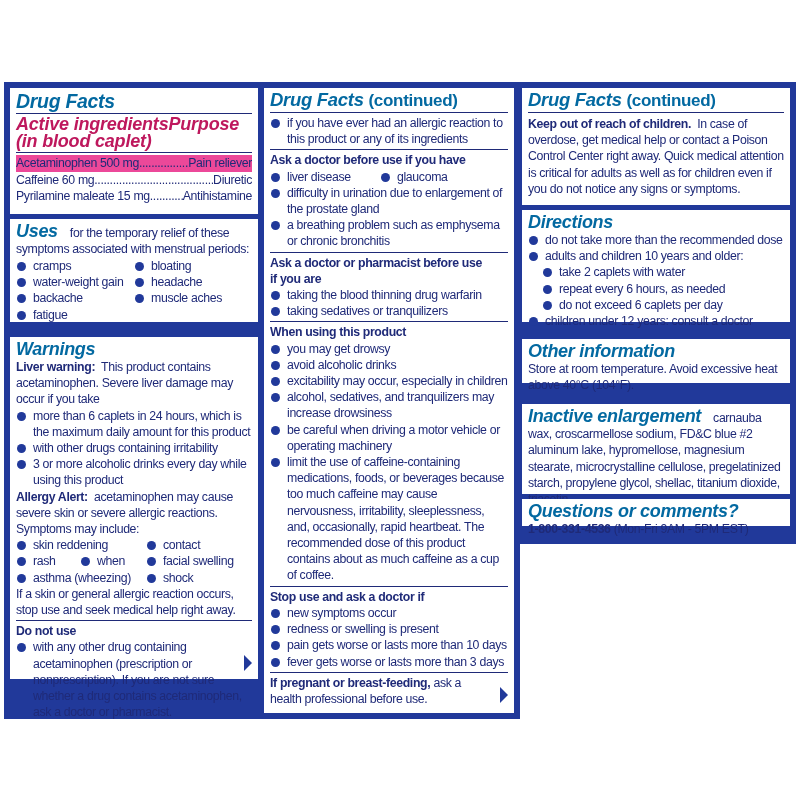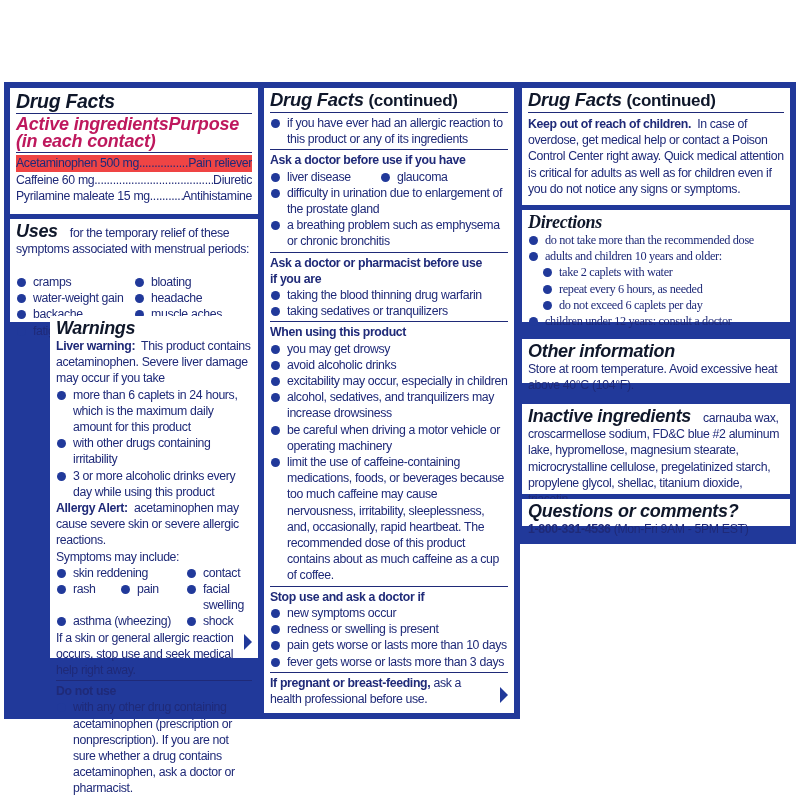--- a/index.html
+++ b/index.html
@@ -1,54 +1,54 @@
 <!DOCTYPE html>
 <html><head>
 <meta charset="utf-8">
 <style>
   * { box-sizing: border-box; margin: 0; padding: 0; }
   html, body { width: 800px; height: 800px; background: #ffffff; overflow: hidden; }
   body { position: relative; font-family: "Liberation Sans", sans-serif; color: #1f2a78; }
   .col { position: absolute; background: #21399a; }
   .panel { background: #ffffff; position: absolute; left: 6px; right: 6px; padding: 2px 6px 0 6px; }
-  .title { font-weight: bold; font-style: italic; color: #0f172a; font-size: 18.5px; line-height: 20px; letter-spacing: -0.3px; }
+  .title { font-weight: bold; font-style: italic; color: #0369a1; font-size: 18.5px; line-height: 20px; letter-spacing: -0.3px; }
   .title .cont { font-weight: bold; font-style: normal; font-size: 17px; }
   .hrule { border-bottom: 1.5px solid #1f2a78; }
   .txt { font-size: 12.3px; line-height: 16.2px; letter-spacing: -0.35px; color: #1f2a78; }
   .b { font-weight: bold; }
   ul.bl { list-style: none; }
   ul.bl li { position: relative; padding-left: 17px; font-size: 12.3px; line-height: 16.2px; letter-spacing: -0.35px; }
   ul.bl li::before { content: ""; position: absolute; left: 1px; top: 4px; width: 9px; height: 9px; border-radius: 50%; background: #21399a; }
   ul.sub li { padding-left: 31px; }
   ul.sub li::before { left: 15px; }
   .grid2 { display: grid; grid-template-columns: 1fr 1fr; }
   .seprule { border-top: 1.5px solid #1f2a78; margin: 2px 0 2px 0; }
   .ai-head { display: flex; justify-content: flex-start; font-weight: bold; font-style: italic; color: #be185d; font-size: 18px; line-height: 17px; letter-spacing: -0.2px; }
   .ai-row { display: flex; font-size: 12.3px; line-height: 16.5px; letter-spacing: -0.35px; white-space: nowrap; overflow: hidden; }
   .ai-row .name { flex: 0 0 auto; }
   .ai-row .dots { flex: 1 1 auto; overflow: hidden; }
   .ai-row .dots::before { content: "................................................................................................"; }
   .ai-row .purp { flex: 0 0 auto; }
-  .hl { background: #ef4444; }
+  .hl { background: #ec4899; }
   .arrow { position: absolute; right: 6px; width: 0; height: 0; border-top: 8px solid transparent; border-bottom: 8px solid transparent; border-left: 8px solid #21399a; }
   .sectitle { font-size: 18px; }
 </style>
 </head>
 <body>
 
 <div class="col" style="left:4px; top:82px; width:260px; height:637px;">
 
   <div class="panel" style="top:6px; height:126px;">
     <div class="title hrule" style="font-size:19.5px; line-height:22px; padding-bottom:1px;">Drug Facts</div>
     <div class="ai-head" style="margin-top:2px;">
       <span>Active ingredients</span>
       <span>Purpose</span>
     </div>
     <div class="ai-head hrule" style="padding-bottom:2px;">
-      <span>(in each contact)</span>
+      <span>(in blood caplet)</span>
     </div>
     <div class="ai-row hl" style="margin-top:2px;">
       <span class="name">Acetaminophen 500 mg</span>
         <span class="dots"></span>
         <span class="purp">Pain reliever</span>
     </div>
     <div class="ai-row">
       <span class="name">Caffeine 60 mg</span>
         <span class="dots"></span>
         <span class="purp">Diuretic</span>
@@ -57,52 +57,52 @@
       <span class="name">Pyrilamine maleate 15 mg</span>
         <span class="dots"></span>
         <span class="purp">Antihistamine</span>
     </div>
   </div>
 
   <div class="panel" style="top:137px; height:103px;">
     <div class="txt" style="line-height:16px;">
       <span class="title sectitle" style="margin-right:12px;">Uses</span><span>for the temporary relief of these symptoms associated with menstrual periods:</span>
     </div>
-    <ul class="bl grid2" style="margin-top:17px;">
+    <ul class="bl grid2" style="margin-top:1px;">
       <li>cramps</li>
       <li>bloating</li>
       <li>water-weight gain</li>
       <li>headache</li>
       <li>backache</li>
       <li>muscle aches</li>
       <li>fatigue</li>
     </ul>
   </div>
 
-  <div class="panel" style="top:234px; height:342px;margin-left:40px;">
+  <div class="panel" style="top:255px; height:342px;">
     <div class="title sectitle">Warnings</div>
     <div class="txt">
       <span class="b">Liver warning:</span>&nbsp;
       <span>This product contains acetaminophen.  Severe liver damage may occur if you take</span>
     </div>
     <ul class="bl">
       <li>more than 6 caplets in 24 hours, which is the maximum daily amount for this product</li>
       <li>with other drugs containing irritability</li>
       <li>3 or more alcoholic drinks every day while using this product</li>
     </ul>
     <div class="txt">
       <span class="b">Allergy Alert:</span>&nbsp;
       <span>acetaminophen may cause severe skin or severe allergic reactions.</span>
     </div>
     <div class="txt">Symptoms may include:</div>
     <ul class="bl" style="display:grid; grid-template-columns: 64px 66px 1fr;">
       <li style="grid-column: 1 / 3;">skin reddening</li>
       <li>contact</li>
       <li>rash</li>
-      <li>pain</li>
+      <li>when</li>
       <li>facial swelling</li>
       <li style="grid-column: 1 / 3;">asthma (wheezing)</li>
       <li>shock</li>
     </ul>
     <div class="txt">If a skin or general allergic reaction occurs, stop use and seek medical help right away.</div>
     <div class="seprule"></div>
     <div class="txt b">Do not use</div>
     <ul class="bl" style="padding-right:10px;">
       <li>with any other drug containing acetaminophen (prescription or nonprescription).  If you are not sure whether a drug contains acetaminophen, ask a doctor or pharmacist.</li>
     </ul>
@@ -163,21 +163,21 @@
   <div class="panel" style="top:6px; height:117px;">
     <div class="title hrule" style="padding-bottom:1px;">
       <span>Drug Facts</span> <span class="cont">(continued)</span>
     </div>
     <div class="txt" style="margin-top:3px;">
       <span class="b">Keep out of reach of children.</span>&nbsp;
       <span>In case of overdose, get medical help or contact a Poison Control Center right away.  Quick medical attention is critical for adults as well as for children even if you do not notice any signs or symptoms.</span>
     </div>
   </div>
 
-  <div class="panel" style="top:128px; height:112px;font-family:Liberation Serif, serif;">
+  <div class="panel" style="top:128px; height:112px;">
     <div class="title sectitle">Directions</div>
     <ul class="bl">
       <li>do not take more than the recommended dose</li>
       <li>adults and children 10 years and older:</li>
     </ul>
     <ul class="bl sub">
       <li>take 2 caplets with water</li>
       <li>repeat every 6 hours, as needed</li>
       <li>do not exceed 6 caplets per day</li>
     </ul>
@@ -186,21 +186,21 @@
     </ul>
   </div>
 
   <div class="panel" style="top:257px; height:44px;">
     <div class="title sectitle">Other information</div>
     <div class="txt">Store at room temperature. Avoid excessive heat above 40°C (104°F).</div>
   </div>
 
   <div class="panel" style="top:322px; height:90px;">
     <div class="txt">
-      <span class="title sectitle" style="margin-right:12px;">Inactive ingredients</span><span>carnauba wax, croscarmellose sodium, FD&amp;C blue #2 aluminum lake, hypromellose, magnesium stearate, microcrystalline cellulose, pregelatinized starch, propylene glycol, shellac, titanium dioxide, triacetin</span>
+      <span class="title sectitle" style="margin-right:12px;">Inactive enlargement</span><span>carnauba wax, croscarmellose sodium, FD&amp;C blue #2 aluminum lake, hypromellose, magnesium stearate, microcrystalline cellulose, pregelatinized starch, propylene glycol, shellac, titanium dioxide, triacetin</span>
     </div>
   </div>
 
   <div class="panel" style="top:417px; height:27px;">
     <div class="title sectitle">Questions or comments?</div>
     <div class="txt">
       <span class="b">1-800-331-4536</span>
       <span>(Mon-Fri 9AM - 5PM EST)</span>
     </div>
   </div>

